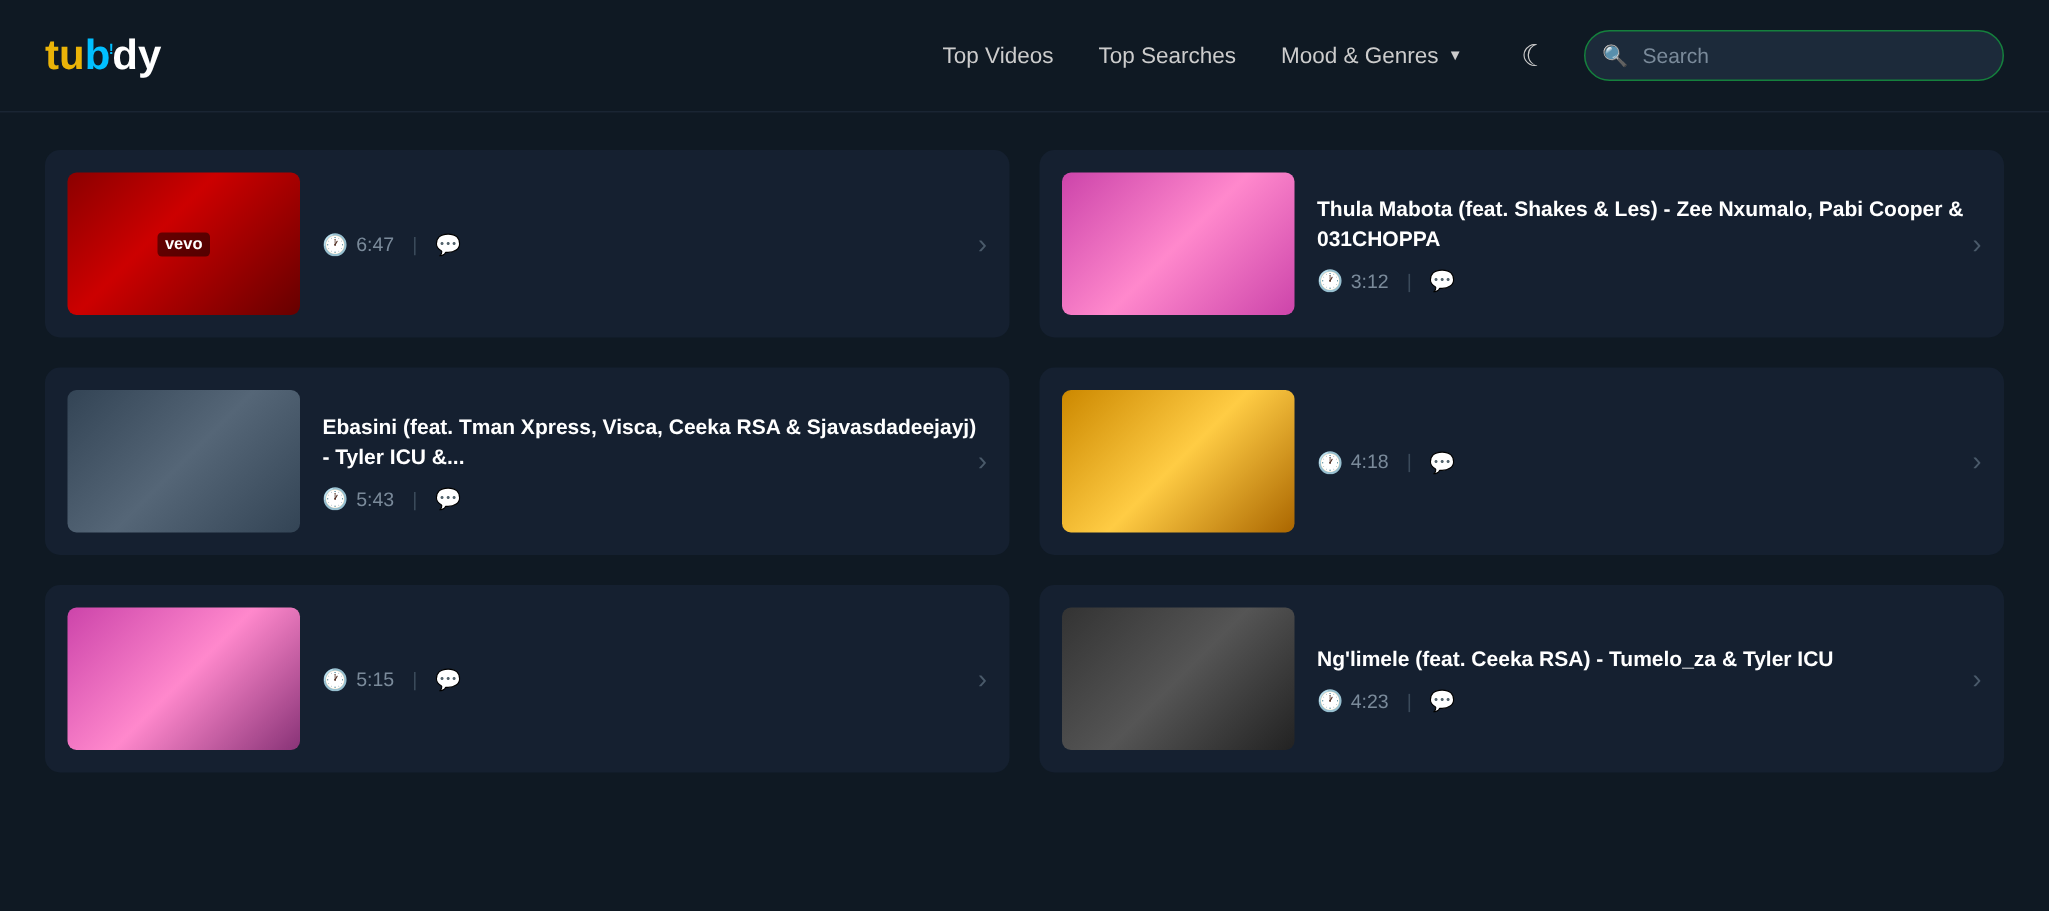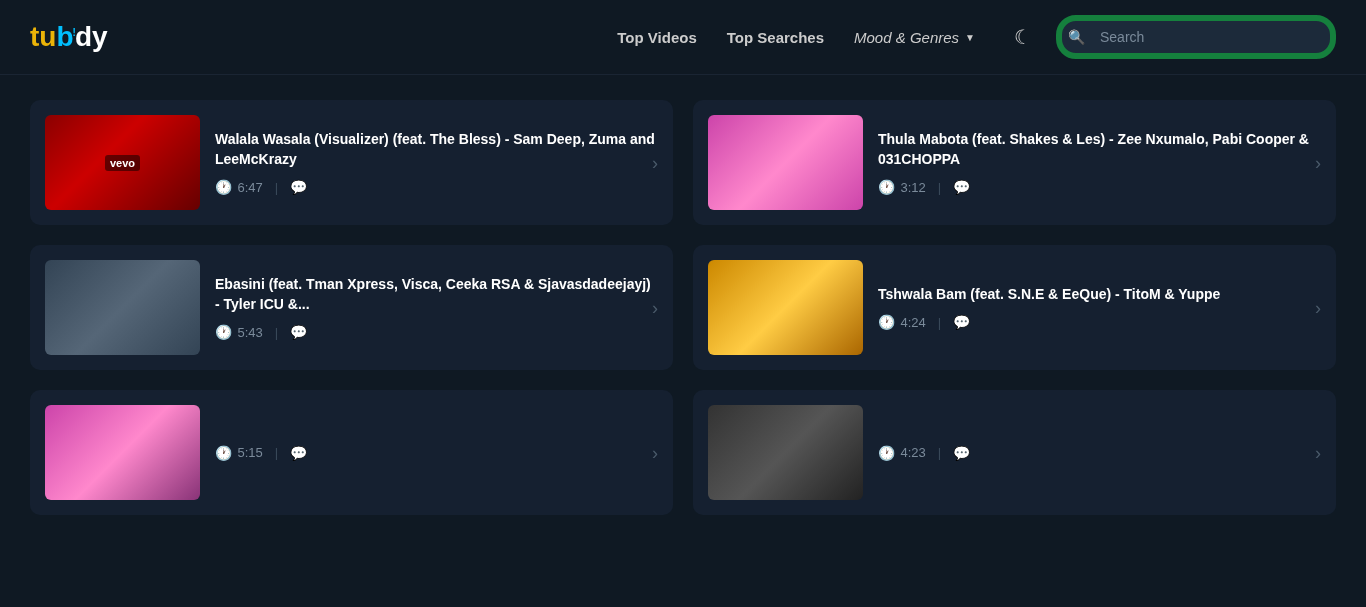--- a/index.html
+++ b/index.html
@@ -49,31 +49,29 @@
       align-items: center;
       gap: 30px;
       margin-right: 30px;
     }
 
     nav a {
       color: #cccccc;
       text-decoration: none;
       font-size: 15px;
       cursor: pointer;
-      font-weight: bold;
     }
 
     .mood-genres-btn {
       display: flex;
       align-items: center;
       gap: 6px;
       color: #cccccc;
       font-size: 15px;
       cursor: pointer;
-      font-style: italic;
     }
 
     .mood-genres-btn .chevron {
       font-size: 10px;
     }
 
     .dark-mode-btn {
       width: 36px;
       height: 36px;
       background: transparent;
@@ -88,21 +86,21 @@
     }
 
     .search-container {
       position: relative;
       display: flex;
       align-items: center;
     }
 
     .search-input {
       background-color: #1c2a3a;
-      border: 6px solid #15803d;
+      border: 1px solid #15803d;
       border-radius: 20px;
       padding: 8px 15px 8px 38px;
       color: #cccccc;
       font-size: 14px;
       width: 280px;
       outline: none;
     }
 
     .search-input::placeholder { color: #7a8a9a; }
 
@@ -237,21 +235,20 @@
   </div>
 </header>
 
 <main>
   <div class="grid" id="video-grid">
   <div class="card">
       <div class="thumbnail thumb-1">
         <span class="thumb-vevo">vevo</span>
       </div>
       <div class="card-info">
-        <div class="card-title">Walala Wasala (Visualizer) (feat. The Bless) - Sam Deep, Zuma and LeeMcKrazy</div>
         <div class="card-meta">
           <span class="meta-duration">
             <span class="clock-icon">🕐</span>
             <span>6:47</span>
           </span>
           <span class="separator">|</span>
           <span class="whatsapp-icon">💬</span>
         </div>
       </div>
       <span class="chevron-right">›</span>
@@ -288,25 +285,24 @@
           <span class="whatsapp-icon">💬</span>
         </div>
       </div>
       <span class="chevron-right">›</span>
     </div>
       <div class="card">
       <div class="thumbnail thumb-4">
         
       </div>
       <div class="card-info">
-        <div class="card-title">Tshwala Bam (feat. S.N.E &amp; EeQue) - TitoM &amp; Yuppe</div>
-        <div class="card-meta">
-          <span class="meta-duration">
-            <span class="clock-icon">🕐</span>
-            <span>4:24</span>
+        <div class="card-meta">
+          <span class="meta-duration">
+            <span class="clock-icon">🕐</span>
+            <span>4:18</span>
           </span>
           <span class="separator">|</span>
           <span class="whatsapp-icon">💬</span>
         </div>
       </div>
       <span class="chevron-right">›</span>
     </div>
       <div class="card">
       <div class="thumbnail thumb-5">
         
@@ -321,20 +317,21 @@
           <span class="whatsapp-icon">💬</span>
         </div>
       </div>
       <span class="chevron-right">›</span>
     </div>
       <div class="card">
       <div class="thumbnail thumb-6">
         
       </div>
       <div class="card-info">
+        <div class="card-title">Ng'limele (feat. Ceeka RSA) - Tumelo_za &amp; Tyler ICU</div>
         <div class="card-meta">
           <span class="meta-duration">
             <span class="clock-icon">🕐</span>
             <span>4:23</span>
           </span>
           <span class="separator">|</span>
           <span class="whatsapp-icon">💬</span>
         </div>
       </div>
       <span class="chevron-right">›</span>

